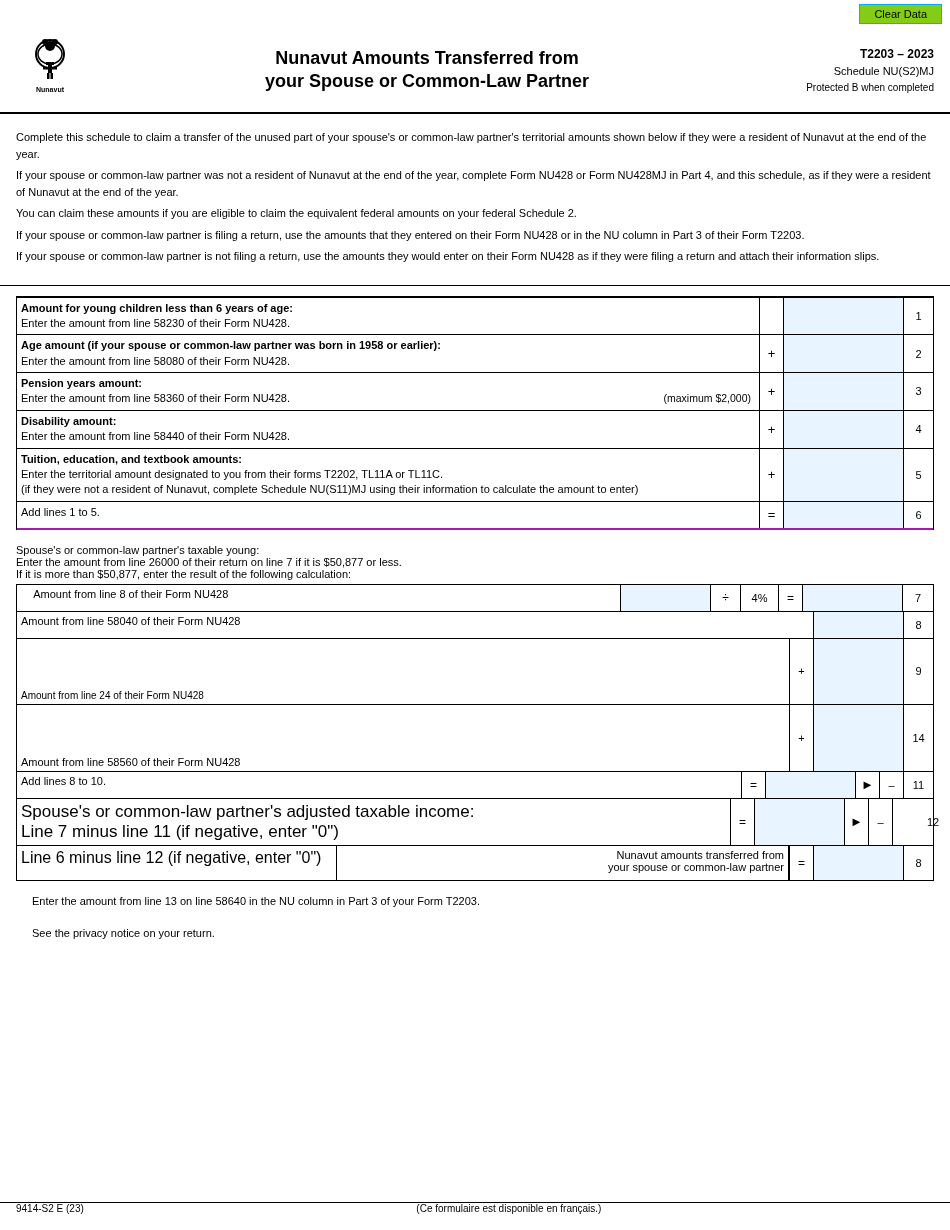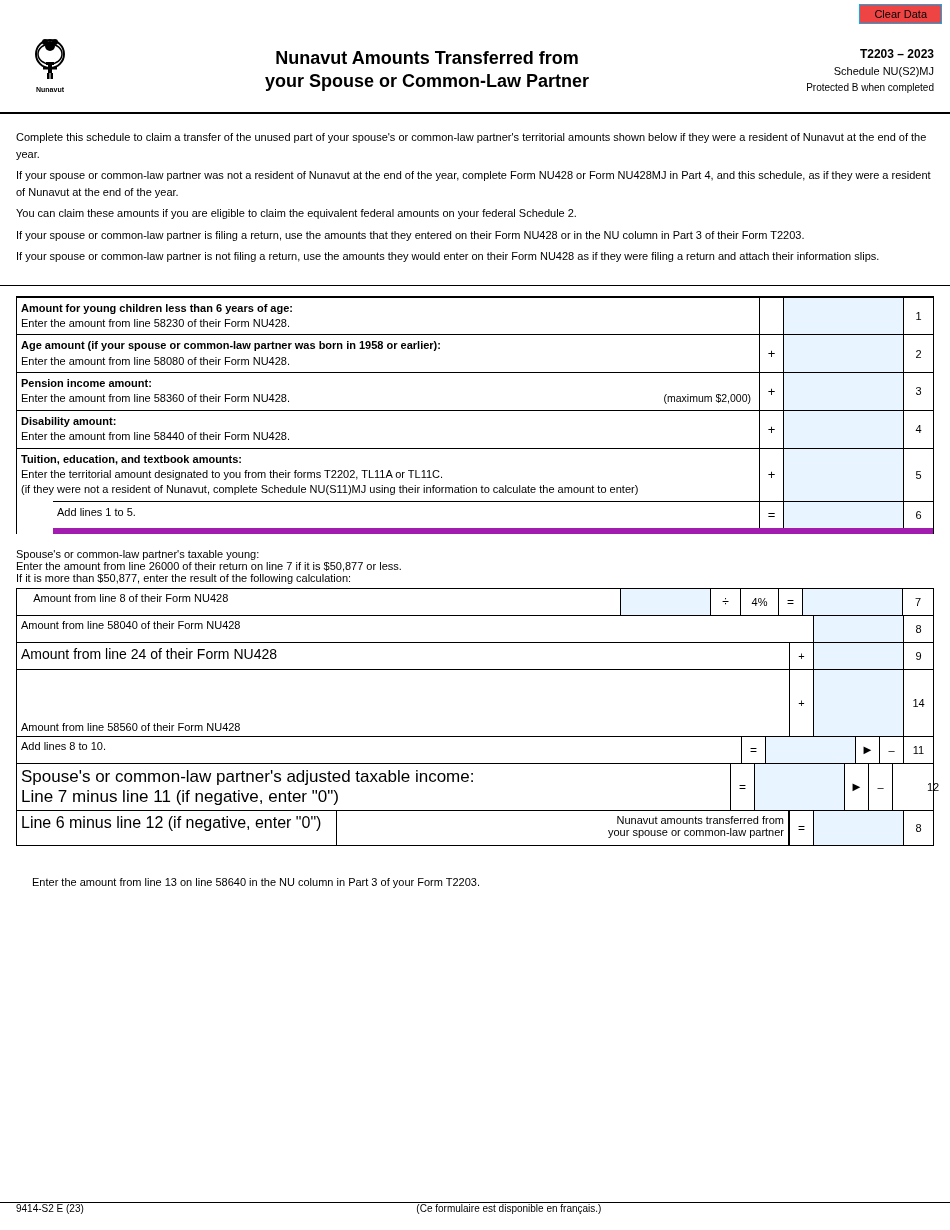--- a/index.html
+++ b/index.html
@@ -20,21 +20,21 @@
       background: #fff;
     }
     
     .top-bar {
       display: flex;
       justify-content: flex-end;
       padding: 4px 8px;
       background: #fff;
     }
     .clear-data-btn {
-      background: #ef4444;
+      background: #84cc16;
       color: #000;
       border: 1px solid #00b0f0;
       padding: 3px 14px;
       font-size: 11px;
       cursor: pointer;
       font-weight: normal;
     }
     
     .header {
       display: flex;
@@ -224,21 +224,21 @@
         </div>
         <div class="line-operator">+</div>
         <div class="line-input">
           <input type="text" aria-label="Line 2 input" style="">
         </div>
         <div class="line-num">2</div>
       </div>
 
       <div class="line-row">
         <div class="line-desc">
-          <strong>Pension income amount:</strong><br>
+          <strong>Pension years amount:</strong><br>
           <span>Enter the amount from line 58360 of their Form NU428.</span>
           <span style="float:right; margin-right:4px;" class="max-note">(maximum $2,000)</span>
         </div>
         <div class="line-operator">+</div>
         <div class="line-input">
           <input type="text" aria-label="Line 3 input" style="">
         </div>
         <div class="line-num">3</div>
       </div>
 
@@ -260,21 +260,21 @@
           <span>Enter the territorial amount designated to you from their forms T2202, TL11A or TL11C.</span><br>
           <span>(if they were not a resident of Nunavut, complete Schedule NU(S11)MJ  using their information to calculate the amount to enter)</span>
         </div>
         <div class="line-operator">+</div>
         <div class="line-input">
           <input type="text" aria-label="Line 5 input" style="">
         </div>
         <div class="line-num">5</div>
       </div>
 
-      <div class="line-row" style="border-bottom:6px solid #a21caf;margin-left:36px;">
+      <div class="line-row" style="border-bottom:2px solid #a21caf;">
         <div class="line-desc">Add lines 1 to 5.</div>
         <div class="line-operator">=</div>
         <div class="line-input">
           <input type="text" aria-label="Line 6 input" style="">
         </div>
         <div class="line-num">6</div>
       </div>
     </div>
 
     <div style="margin-top:10px;">
@@ -303,21 +303,21 @@
 
       <div style="display:flex;align-items:stretch;border:1px solid #000;border-bottom:none;">
         <div style="flex:1;padding:3px 4px;font-size:11px;">Amount from line 58040 of their Form NU428</div>
         <div style="width:90px;border-left:1px solid #000;">
           <input type="text" style="width: 100%; height: 100%; min-height: 26px; border: none; outline: none; background: rgb(232, 244, 255); font-size: 11px; padding: 2px 4px;">
         </div>
         <div style="width:30px;border-left:1px solid #000;display:flex;align-items:center;justify-content:center;">8</div>
       </div>
 
       <div style="display:flex;align-items:stretch;border:1px solid #000;border-bottom:none;">
-        <div style="flex:1;padding:3px 4px;font-size:14px;">Amount from line 24 of their Form NU428</div>
+        <div style="flex:1;padding:3px 4px;font-size:10px;margin-top:48px;">Amount from line 24 of their Form NU428</div>
         <div style="width:24px;border-left:1px solid #000;display:flex;align-items:center;justify-content:center;">+</div>
         <div style="width:90px;border-left:1px solid #000;">
           <input type="text" style="width: 100%; height: 100%; min-height: 26px; border: none; outline: none; background: rgb(232, 244, 255); font-size: 11px; padding: 2px 4px;">
         </div>
         <div style="width:30px;border-left:1px solid #000;display:flex;align-items:center;justify-content:center;">9</div>
       </div>
 
       <div style="display:flex;align-items:stretch;border:1px solid #000;border-bottom:none;">
         <div style="flex:1;padding:3px 4px;font-size:11px;margin-top:48px;">Amount from line 58560 of their Form NU428</div>
         <div style="width:24px;border-left:1px solid #000;display:flex;align-items:center;justify-content:center;">+</div>
@@ -362,22 +362,25 @@
         </div>
         <div style="width:24px;border-left:1px solid #000;display:flex;align-items:center;justify-content:center;font-size:12px;">=</div>
         <div style="width:90px;border-left:1px solid #000;">
           <input type="text" style="width: 100%; height: 100%; min-height: 34px; border: none; outline: none; background: rgb(232, 244, 255); font-size: 11px; padding: 2px 4px;">
         </div>
         <div style="width:30px;border-left:1px solid #000;display:flex;align-items:center;justify-content:center;">8</div>
       </div>
 
     </div>
 
-    <div class="privacy-note" style="margin-top:24px;">
+    <div class="privacy-note" style="margin-top:8px;">
       <p>Enter the amount from line 13 on line 58640 in the NU column in Part 3 of your Form T2203.</p>
+    </div>
+    <div class="privacy-note" style="margin-top:8px;">
+      <p>See the privacy notice on your return.</p>
     </div>
 
   </div>
 
   <div style="position:absolute;bottom:16px;left:0;right:0;display:flex;justify-content:space-between;padding:0 16px;font-size:10px;border-top:1px solid #000;">
     <span>9414-S2 E (23)</span>
     <span>(Ce formulaire est disponible en français.)</span>
     <span></span>
   </div>
 

